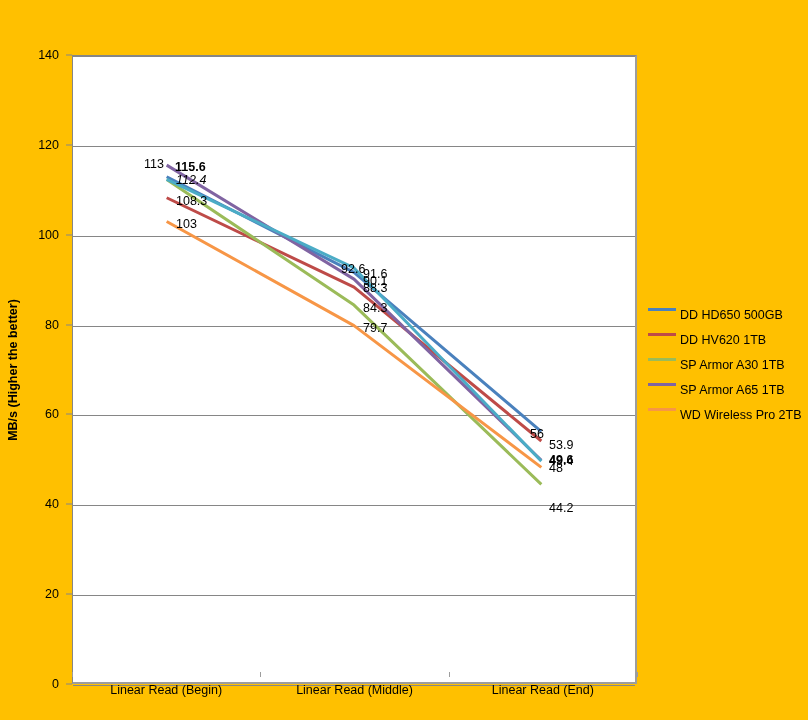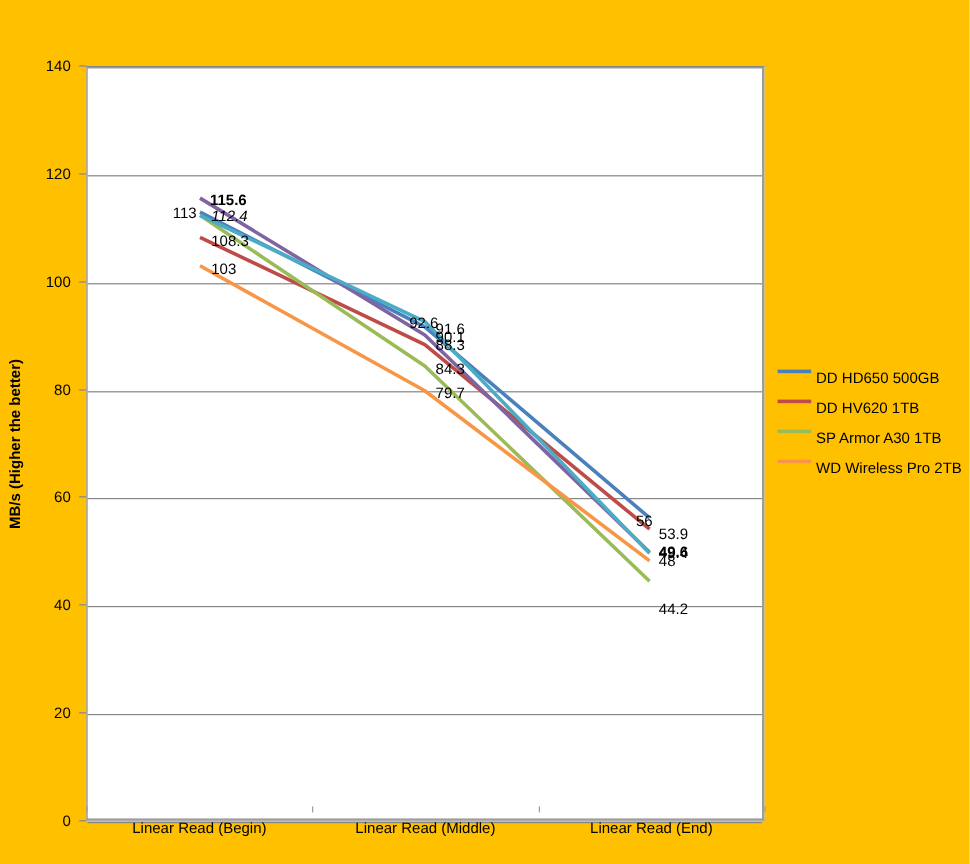--- a/index.html
+++ b/index.html
@@ -164,21 +164,21 @@
         <polyline points="94.17,142.42 282.50,232.28 470.83,386.84" fill="none" stroke="#BE4B48" stroke-width="3" stroke-linejoin="round" stroke-linecap="butt" vector-effect="non-scaling-stroke"></polyline>
         <polyline points="94.17,124.00 282.50,250.25 470.83,430.42" fill="none" stroke="#9BBB59" stroke-width="3" stroke-linejoin="round" stroke-linecap="butt" vector-effect="non-scaling-stroke"></polyline>
         <polyline points="94.17,109.63 282.50,224.19 470.83,406.15" fill="none" stroke="#8064A2" stroke-width="3" stroke-linejoin="round" stroke-linecap="butt" vector-effect="non-scaling-stroke"></polyline>
         <polyline points="94.17,124.00 282.50,212.96 470.83,407.05" fill="none" stroke="#4BACC6" stroke-width="3" stroke-linejoin="round" stroke-linecap="butt" vector-effect="non-scaling-stroke"></polyline>
         <polyline points="94.17,166.24 282.50,270.92 470.83,413.34" fill="none" stroke="#F79646" stroke-width="3" stroke-linejoin="round" stroke-linecap="butt" vector-effect="non-scaling-stroke"></polyline>
       </svg>
   </div>
 
   <div id="data-labels">
       <div class="data-label bold" style="left: 175px; top: 167px;">115.6</div>
-      <div class="data-label" style="left: 144px; top: 178px;">113</div>
+      <div class="data-label" style="left: 144px; top: 164px;">113</div>
       <div class="data-label" style="left: 176px; top: 180px; font-style: italic;">112.4</div>
       <div class="data-label" style="left: 176px; top: 201px;">108.3</div>
       <div class="data-label" style="left: 176px; top: 224px;">103</div>
       <div class="data-label" style="left: 341px; top: 269px;">92.6</div>
       <div class="data-label" style="left: 363px; top: 274px;">91.6</div>
       <div class="data-label" style="left: 363px; top: 281px;">90.1</div>
       <div class="data-label" style="left: 363px; top: 288px;">88.3</div>
       <div class="data-label" style="left: 363px; top: 308px;">84.3</div>
       <div class="data-label" style="left: 363px; top: 328px;">79.7</div>
       <div class="data-label" style="left: 530px; top: 434px;">56</div>
@@ -208,18 +208,22 @@
       </div>
       <div class="legend-item">
         <span class="legend-swatch" style="background: rgb(190, 75, 72);"></span>
         <span class="legend-label">DD HV620 1TB</span>
       </div>
       <div class="legend-item">
         <span class="legend-swatch" style="background: rgb(155, 187, 89);"></span>
         <span class="legend-label">SP Armor A30 1TB</span>
       </div>
       <div class="legend-item">
+        <span class="legend-swatch" style="background: rgb(128, 100, 162);"></span>
+        <span class="legend-label">SP Armor A65 1TB</span>
+      </div>
+      <div class="legend-item">
         <span class="legend-swatch" style="background: rgb(247, 150, 70);"></span>
         <span class="legend-label">WD Wireless Pro 2TB</span>
       </div>
     </div>
 
 </div>
 
 </body></html>

